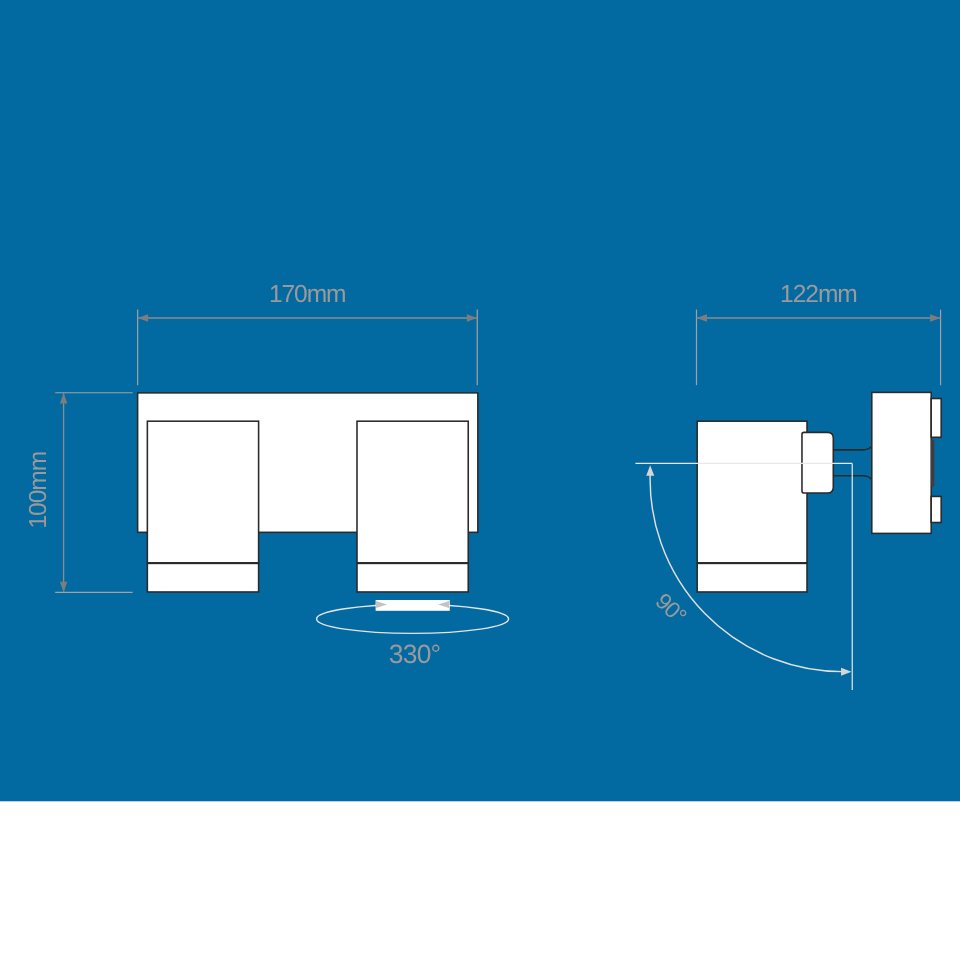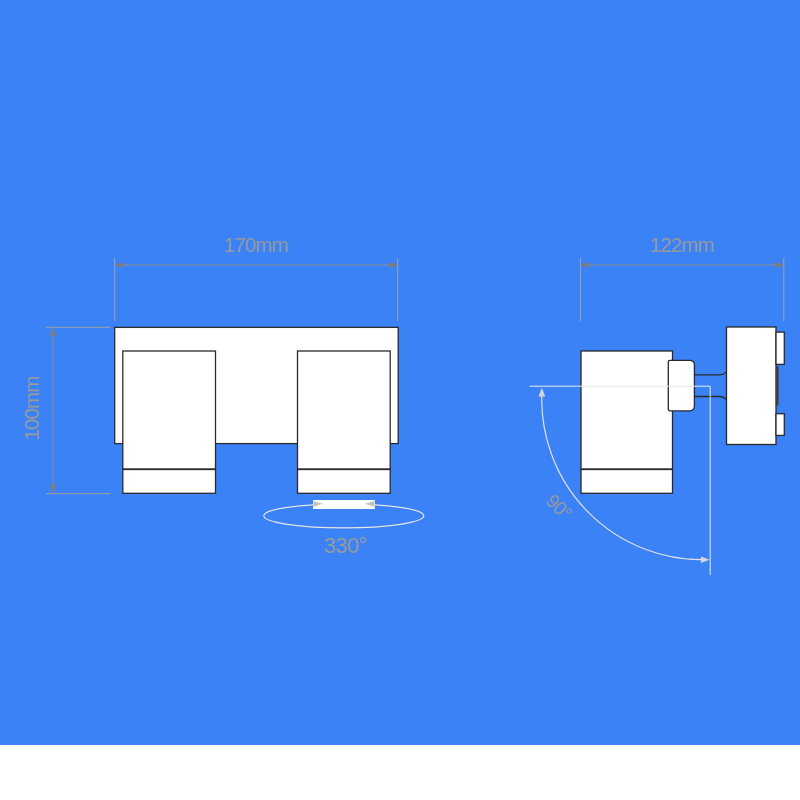--- a/index.html
+++ b/index.html
@@ -1,16 +1,16 @@
 <!DOCTYPE html>
 <html><head>
 <meta charset="utf-8">
 <style>
   html,body{margin:0;padding:0;background:#ffffff;}
-  .page{width:800px;height:745px;position:relative;background:#3b82f6;overflow:hidden;}
+  .page{width:800px;height:668px;position:relative;background:#0369a1;overflow:hidden;}
   text{font-family:"Liberation Sans",sans-serif;fill:#9a9a9a;}
 </style>
 </head>
 <body>
 <div class="page">
 <svg width="800" height="800" viewBox="0 0 800 800">
 
   <g>
     <text x="256" y="251.5" font-size="20.5" letter-spacing="-0.9" text-anchor="middle">170mm</text>
   </g>

